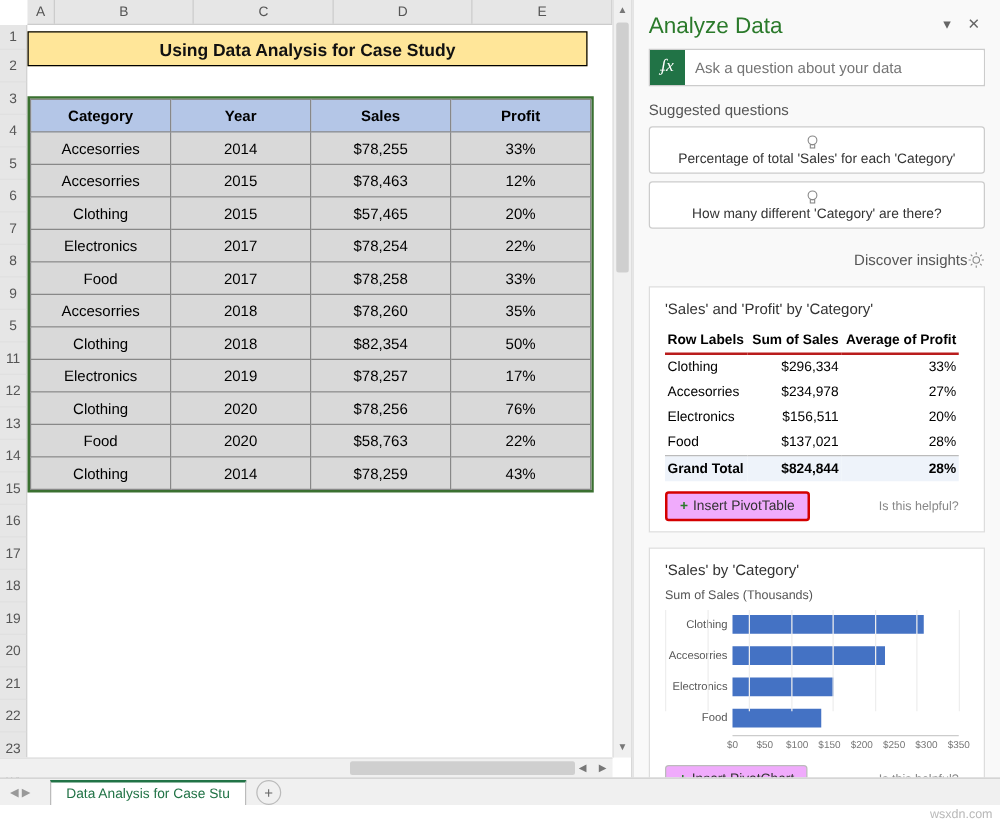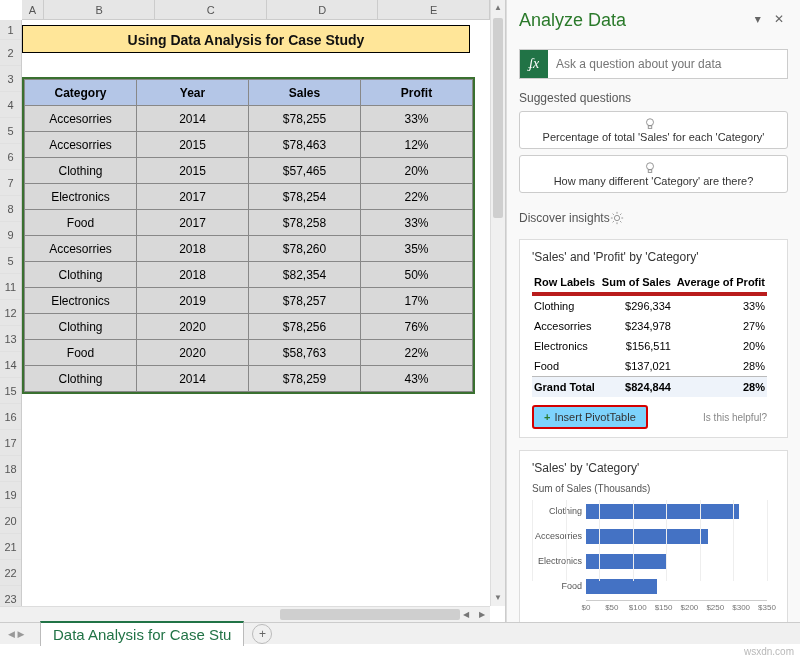--- a/index.html
+++ b/index.html
@@ -40,58 +40,58 @@
 .vscroll .arr { position: absolute; left: 0; right: 0; height: 16px; text-align: center; font-size: 8px; color: #777; line-height: 16px; }
 .vscroll .arr.up { top: 0; }
 .vscroll .arr.dn { bottom: 0; }
 .hscroll { position: absolute; left: 0; right: 15px; bottom: 0; height: 16px; background: #f0f0f0; border-top: 1px solid #ddd; }
 .hscroll .thumb { position: absolute; top: 2px; bottom: 2px; left: 280px; width: 180px; background: #cfcfcf; border-radius: 2px; }
 .hscroll .arr { position: absolute; top: 0; bottom: 0; width: 16px; text-align: center; font-size: 8px; color: #777; line-height: 16px; }
 .hscroll .arr.l { right: 16px; }
 .hscroll .arr.r { right: 0; }
 
 
-.pane-title { font-size: 18px; color: #2b7a2b; margin-bottom: 18px; }
+.pane-title { font-size: 18px; color: #2b7a2b; margin-bottom: 8px; }
 .pane-ctrl { position: absolute; top: 12px; right: 12px; font-size: 12px; color: #666; }
 .pane-ctrl span { display: inline-block; width: 18px; text-align: center; cursor: pointer; }
 .ask { display: flex; align-items: center; background: #fff; border: 1px solid #ccc; margin-bottom: 12px; }
 .ask .icon { width: 28px; height: 28px; background: #217346; color: #fff; text-align: center; font-size: 14px; line-height: 28px; font-style: italic; font-family: Georgia, serif; }
 .ask input { flex: 1; border: none; outline: none; padding: 6px 8px; font-size: 12px; color: #555; }
 .sec-label { font-size: 12px; color: #555; margin: 6px 0; }
 .chip { display: flex; align-items: center; background: #fff; border: 1px solid #ccc; border-radius: 3px; padding: 5px 8px; margin-bottom: 6px; font-size: 11px; color: #333; cursor: pointer; flex-direction: column; }
 .chip .bulb { width: 14px; height: 14px; margin-right: 8px; }
-.insights-hdr { display: flex; justify-content: flex-start; align-items: center; margin: 12px 0 8px; }
+.insights-hdr { display: flex; justify-content: flex-end; align-items: center; margin: 12px 0 8px; }
 .gear { width: 14px; height: 14px; color: #888; }
 
 .card { background: #fff; border: 1px solid #ddd; padding: 10px 20px 8px 12px; margin-bottom: 12px; }
 .card-title { font-size: 12px; color: #333; margin-bottom: 8px; }
 .pivot { width: 100%; border-collapse: collapse; font-size: 11px; }
-.pivot th { text-align: left; font-weight: bold; padding: 4px 2px; border-bottom: 4px solid #b91c1c; }
+.pivot th { text-align: left; font-weight: bold; padding: 4px 2px; border-bottom: 2px solid #b91c1c; }
 .pivot th:nth-child(2), .pivot th:nth-child(3), .pivot td:nth-child(2), .pivot td:nth-child(3) { text-align: right; }
 .pivot td { padding: 4px 2px; }
 .pivot tr.total td { font-weight: bold; border-top: 1px solid #bbb; background: #eef3fa; }
 .card-foot { display: flex; justify-content: space-between; align-items: center; margin-top: 8px; }
-.pill { border: 1px solid #bbb; border-radius: 3px; padding: 4px 10px; font-size: 11px; color: #333; background: #7dd3fc; cursor: pointer; }
+.pill { border: 1px solid #bbb; border-radius: 3px; padding: 4px 10px; font-size: 11px; color: #333; background: #f0abfc; cursor: pointer; }
 .pill.red { border: 2px solid #d40000; }
 .plus { color: #2b7a2b; font-weight: bold; margin-right: 4px; }
 .helpful { font-size: 10px; color: #888; }
 
 .bar-sub { font-size: 10px; color: #555; margin-bottom: 6px; }
 .bars { position: relative; padding-left: 54px; }
 .bar-row { display: flex; align-items: center; height: 22px; margin-bottom: 3px; }
 .bar-lbl { position: absolute; left: 0; width: 50px; text-align: right; font-size: 9px; color: #555; }
 .bar-track { position: relative; flex: 1; height: 15px; }
 .bar-fill { position: absolute; top: 0; left: 0; height: 15px; background: #4472c4; }
 .axis { position: relative; height: 16px; margin-left: 54px; border-top: 1px solid #ccc; }
 .tick { position: absolute; top: 2px; font-size: 8px; color: #777; transform: translateX(-50%); }
 .grid-line { position: absolute; top: 0; bottom: 16px; border-left: 1px solid #eee; }
 
 
 .tabs { position: absolute; left: 0; right: 0; bottom: 15px; height: 22px; background: #f0f0f0; border-top: 1px solid #ccc; display: flex; align-items: center; padding-left: 40px; }
-.tab { background: #fff; border: 1px solid #bbb; border-bottom: none; padding: 3px 12px; font-size: 15px; color: #217346; border-radius: 0 0 0 0; }
+.tab { background: #fff; border: 1px solid #bbb; border-bottom: none; padding: 3px 12px; font-size: 11px; color: #217346; border-radius: 0 0 0 0; }
 .tab.active { border-top: 2px solid #217346; }
 .newtab { width: 20px; height: 20px; border: 1px solid #bbb; border-radius: 50%; margin-left: 8px; text-align: center; font-size: 12px; line-height: 18px; color: #666; }
 .navtri { position: absolute; left: 8px; font-size: 9px; color: #999; }
 .watermark { position: absolute; right: 6px; bottom: 2px; font-size: 10px; color: #b8b8b8; }
 
 svg { display: block; }
 </style>
 </head>
 <body>
 

